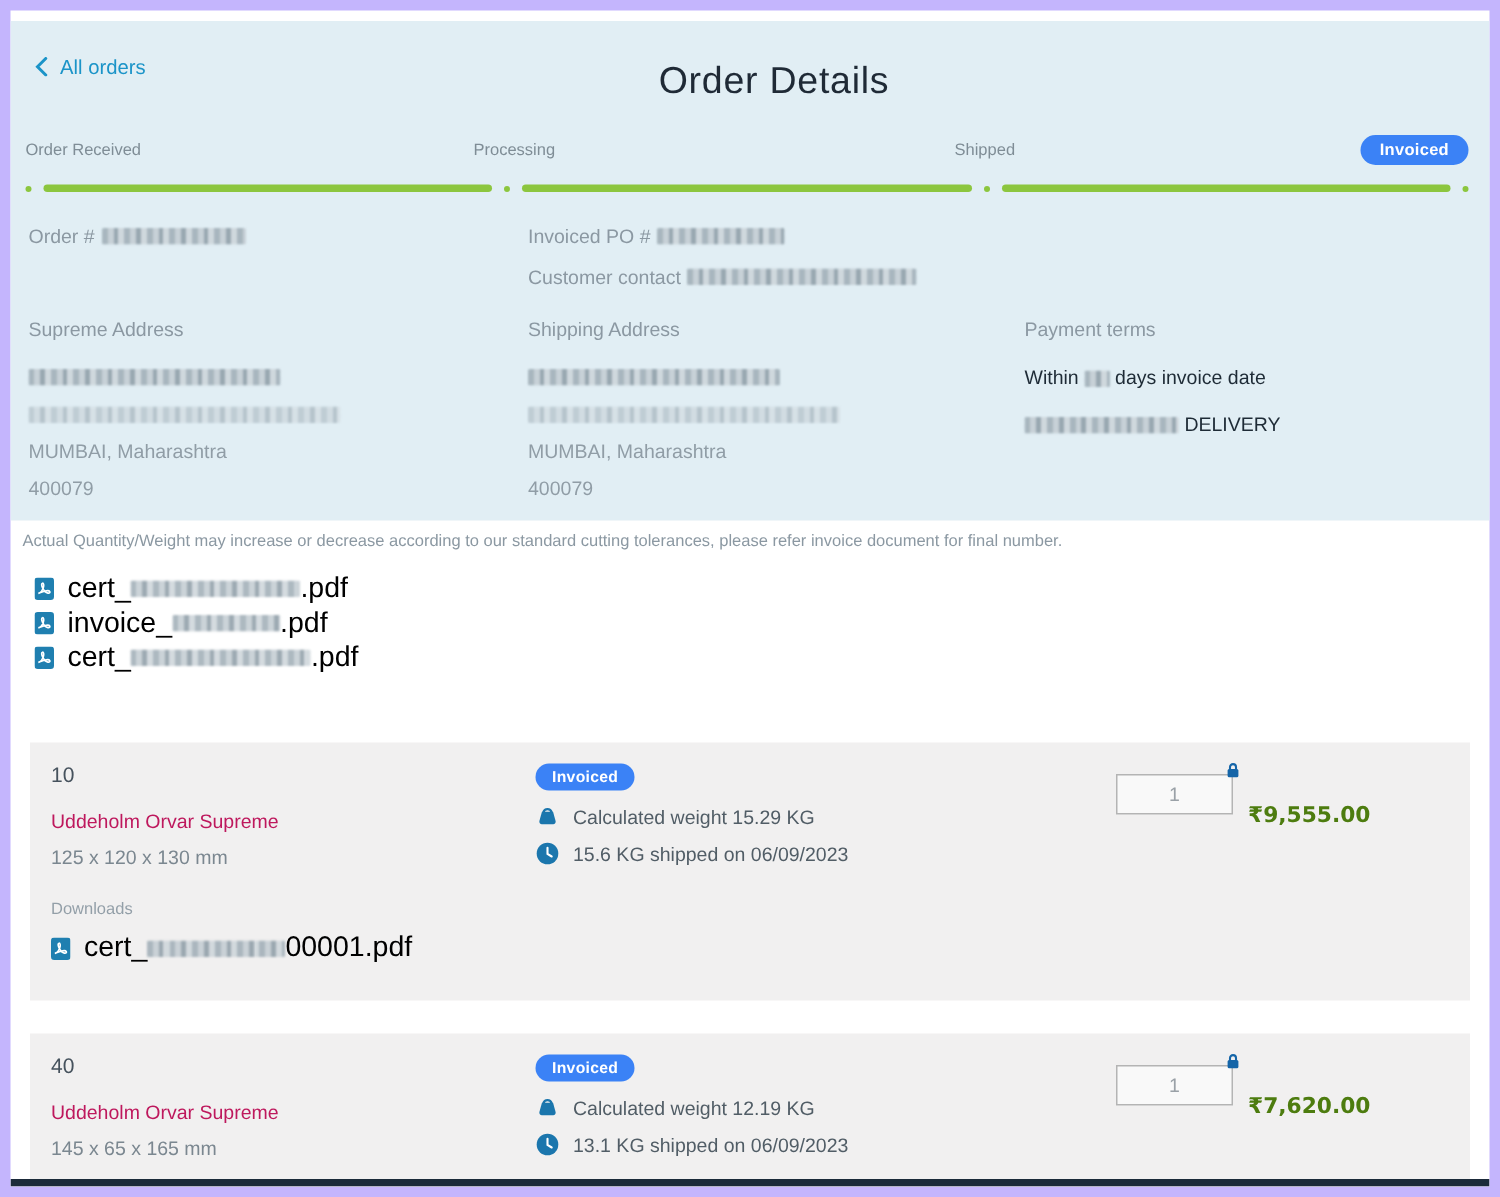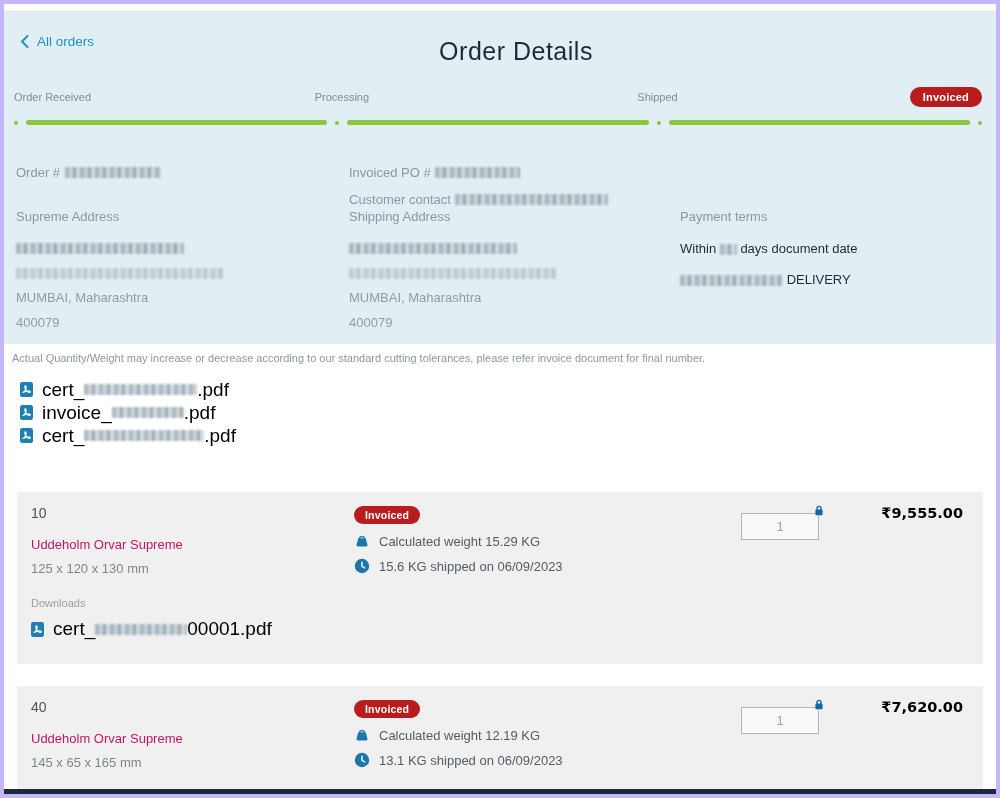--- a/index.html
+++ b/index.html
@@ -1,20 +1,20 @@
 <!DOCTYPE html>
 <html><head>
 <meta charset="utf-8">
 <style>
   * { margin:0; padding:0; box-sizing:border-box; }
   html,body { background:#fff; }
   body { font-family:"Liberation Sans", sans-serif; }
   .screen {
     width:1000px; height:798px; position:relative; overflow:hidden;
-    background:#fff; border:4px solid #c4b5fd; margin:0 auto;
+    background:#fff; border:7px solid #c4b5fd; margin:0 auto;
   }
   
   .top-section {
     position:absolute; left:0; right:0; top:7px; height:333px;
     background:#e1eef4;
   }
   .back-link {
     position:absolute; left:16px; top:23px; display:flex; align-items:center; gap:8px;
     color:#1b94c8; font-size:13.5px; cursor:pointer;
   }
@@ -26,30 +26,30 @@
   .progress { position:absolute; left:10px; right:14px; top:80px; }
   .steps-labels { display:flex; }
   .steps-labels .step-label { flex:1; font-size:11px; color:#7f8d96; }
   .steps-labels .step-label.shift { position:relative; left:-22px; }
   .bar-row { display:flex; align-items:center; margin-top:17px; }
   .bar-seg { flex:1; display:flex; align-items:center; }
   .dot { width:4px; height:4px; border-radius:50%; background:#8cc63e; flex:0 0 auto; }
   .line { flex:1; height:5px; border-radius:3px; background:#8cc63e; margin-left:8px; margin-right:8px; }
   .bar-row .enddot { margin-left:0; }
   .badge {
-    display:inline-block; background:#b91c1c; color:#fff; font-weight:bold;
+    display:inline-block; background:#3b82f6; color:#fff; font-weight:bold;
     font-size:11px; padding:4px 13px; border-radius:12px; letter-spacing:.2px;
   }
   .badge-top { position:absolute; right:14px; top:76px; }
   
   .info-grid, .addr-grid {
     position:absolute; left:12px; right:14px;
     display:grid; grid-template-columns:333px 331px 1fr;
   }
-  .info-grid { top:152px; }
+  .info-grid { top:135px; }
   .addr-grid { top:198px; }
   .lbl { color:#8b98a2; font-size:13px; }
   .val-dark { color:#1e2b36; font-size:13px; }
   .line-sp { margin-bottom:9px; }
   .addr-line { color:#909da6; font-size:13px; margin-bottom:10px; }
   
   .redact {
     display:inline-block; height:11px; vertical-align:middle; border-radius:1px;
     background-image:
       repeating-linear-gradient(90deg,#9fadb6 0 4px,#c3ccd2 4px 8px,#8d9ca6 8px 11px,#cdd5da 11px 15px),
@@ -81,22 +81,22 @@
   .item-doc { margin-top:9px; display:flex; align-items:center; gap:9px; }
   .mid-col .badge { font-size:10.5px; padding:3px 11px; }
   .ic-row { display:flex; align-items:center; gap:9px; margin-top:9px; }
   .ic-row .txt { font-size:13px; color:#515d66; }
   .qty-wrap { position:relative; width:78px; margin-top:8px; }
   .qty-input {
     width:78px; height:27px; border:1px solid #b4b4b4; background:#f9f9f9;
     text-align:center; font-size:13px; color:#9aa1a7; font-family:"Liberation Sans",sans-serif;
   }
   .lock-ic { position:absolute; top:-8px; right:-5px; }
-  .price { text-align:right; font-size:14.5px; font-weight:bold; color:#000000;
-           font-family:"DejaVu Sans","Liberation Sans",sans-serif; margin-top:0; }
+  .price { text-align:left; font-size:14.5px; font-weight:bold; color:#4d7c0f;
+           font-family:"DejaVu Sans","Liberation Sans",sans-serif; margin-top:28px; }
   
   .bottom-bar { position:absolute; left:0; right:0; bottom:0; height:5px; background:#1b2a39; z-index:5; }
 </style>
 </head>
 <body>
 
 <div class="screen">
 
   <div class="top-section">
 
@@ -163,21 +163,21 @@
         <div class="addr-line"><span class="redact" style="width:168px"></span></div>
         <div class="addr-line"><span class="redact light" style="width:208px"></span></div>
         <div class="addr-line">MUMBAI, Maharashtra</div>
         <div class="addr-line">400079</div>
       </div>
       <div>
         <div class="lbl" style="margin-bottom:17px">Payment terms</div>
         <div class="val-dark" style="margin-bottom:16px">
           <span>Within</span>
           <span class="redact" style="width:17px"></span>
-          <span>days document date</span>
+          <span>days invoice date</span>
         </div>
         <div class="val-dark">
           <span class="redact" style="width:103px"></span>
           <span>DELIVERY</span>
         </div>
       </div>
     </div>
   </div>
 
   <div class="note">Actual Quantity/Weight may increase or decrease according to our standard cutting tolerances, please refer invoice document for final number.</div>

